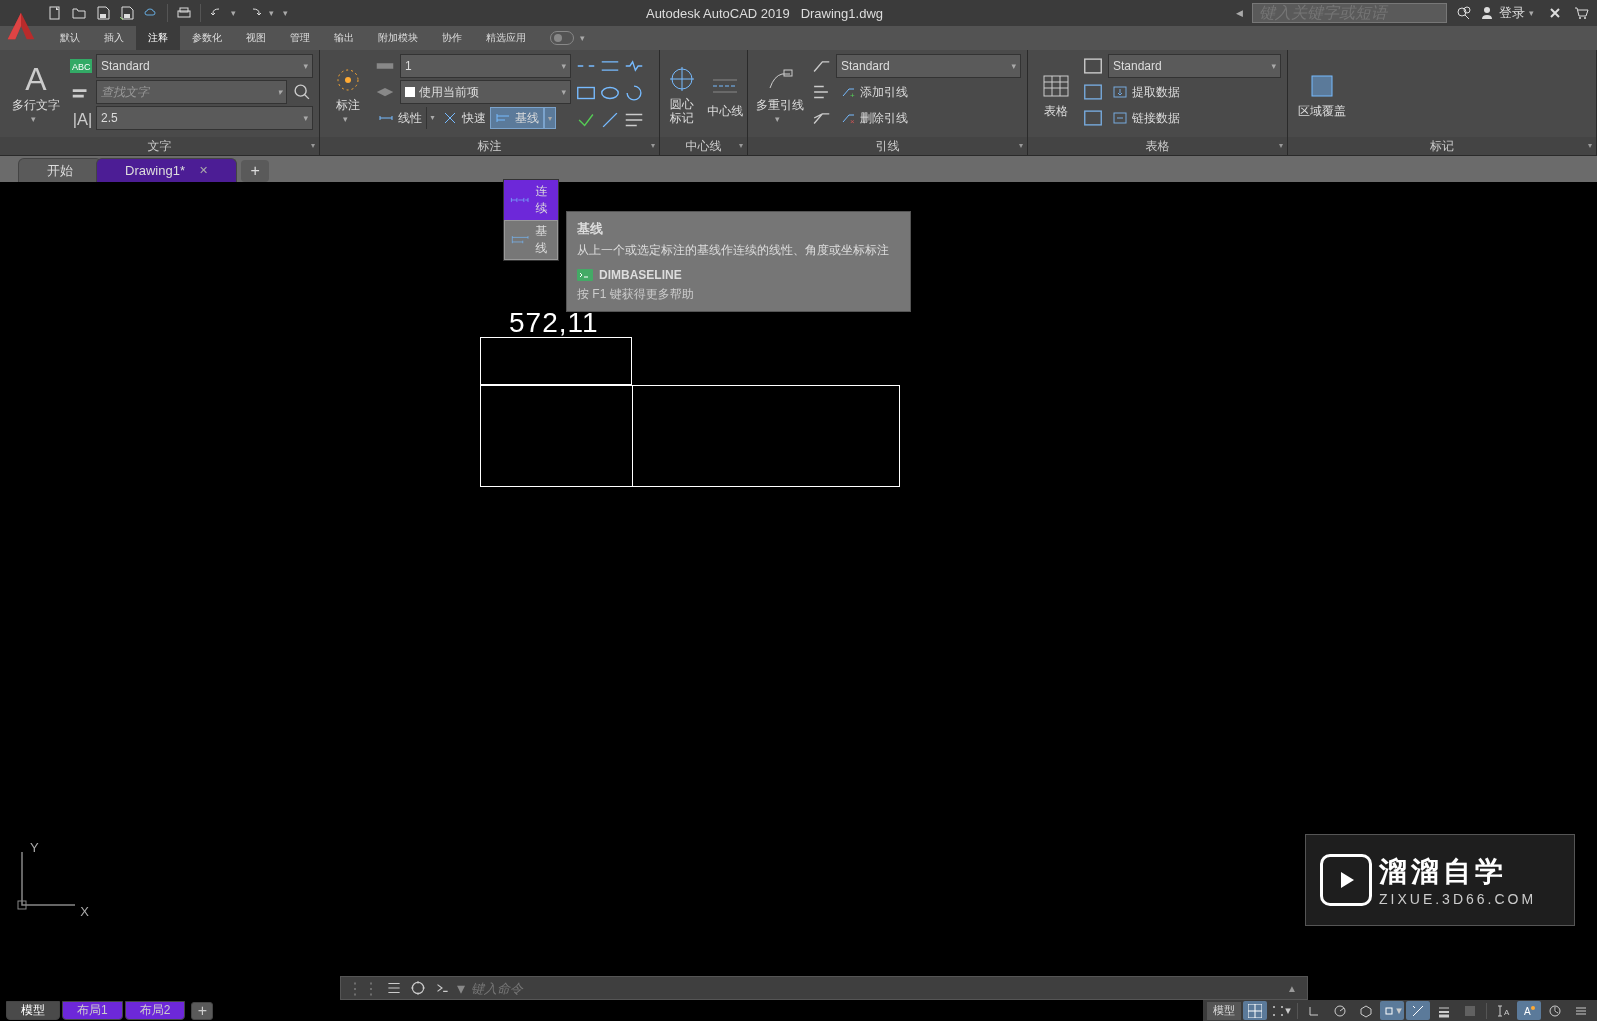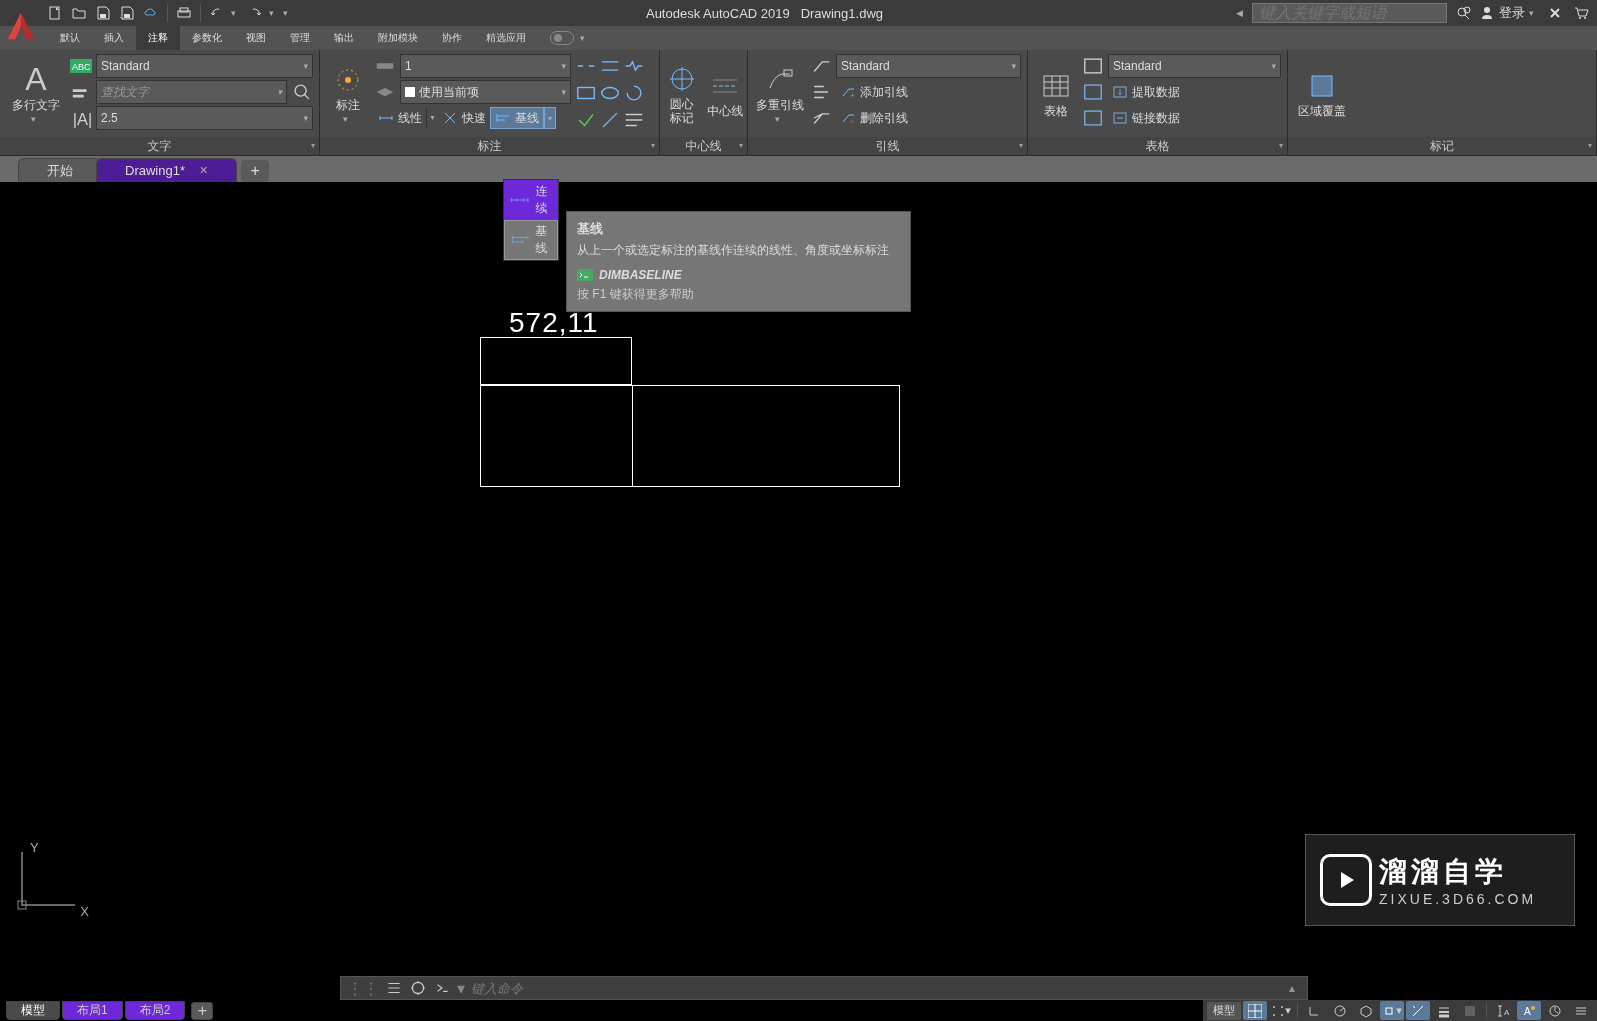--- a/index.html
+++ b/index.html
@@ -73,21 +73,21 @@
 
 .dropdown { position: absolute; left: 503px; top: 131px; width: 56px; background: #6d28d9; border: 1px solid #333; z-index: 20; margin-top: 48px; }
 .dd-item { height: 40px; display: flex; align-items: center; gap: 6px; padding: 0 6px; color: #ddd; font-size: 12px; cursor: pointer; }
 .dd-item.sel { background: #777; border: 1px solid #999; }
 .dd-item svg { width: 28px; height: 18px; }
 
 
 .tooltip { position: absolute; left: 566px; top: 211px; width: 345px; background: #767676; border: 1px solid #555; z-index: 19; padding: 8px 10px; color: #ddd; font-size: 12px; }
 .tooltip .tt-title { font-weight: bold; margin-bottom: 4px; font-size: 13px; }
 .tooltip .tt-desc { margin-bottom: 10px; line-height: 16px; }
-.tooltip .tt-cmd { display: flex; align-items: center; gap: 6px; font-weight: bold; margin-bottom: 4px; font-style: italic; }
+.tooltip .tt-cmd { display: flex; align-items: center; gap: 6px; font-weight: bold; margin-bottom: 4px; }
 .tooltip .tt-help { color: #ccc; }
 .tt-icon { width: 16px; height: 12px; }
 
 
 .cmdbar { position: absolute; bottom: 21px; left: 340px; width: 968px; height: 24px; background: #3f3f3f; border: 1px solid #555; display: flex; align-items: center; gap: 6px; padding: 0 6px; }
 .cmd-handle { color: #777; cursor: move; }
 .cmd-icon { width: 18px; height: 18px; display: flex; align-items: center; justify-content: center; color: #ccc; }
 .cmd-input { flex: 1; background: transparent; border: none; color: #888; font-size: 13px; font-style: italic; }
 .cmd-up { width: 14px; color: #999; font-size: 10px; }
 

